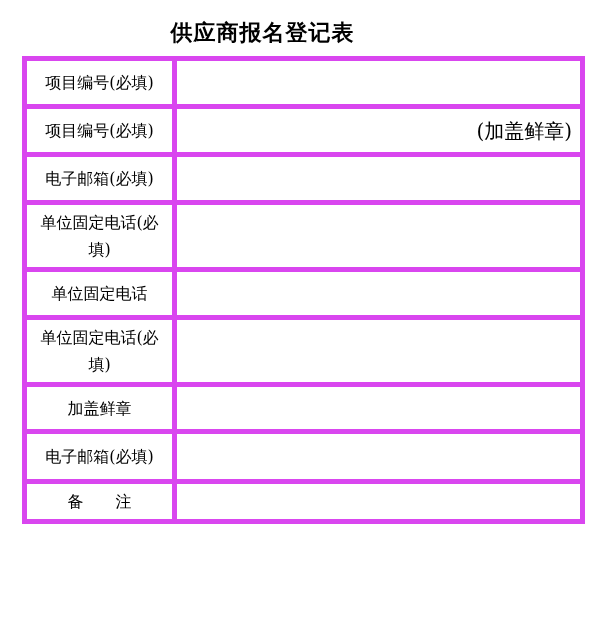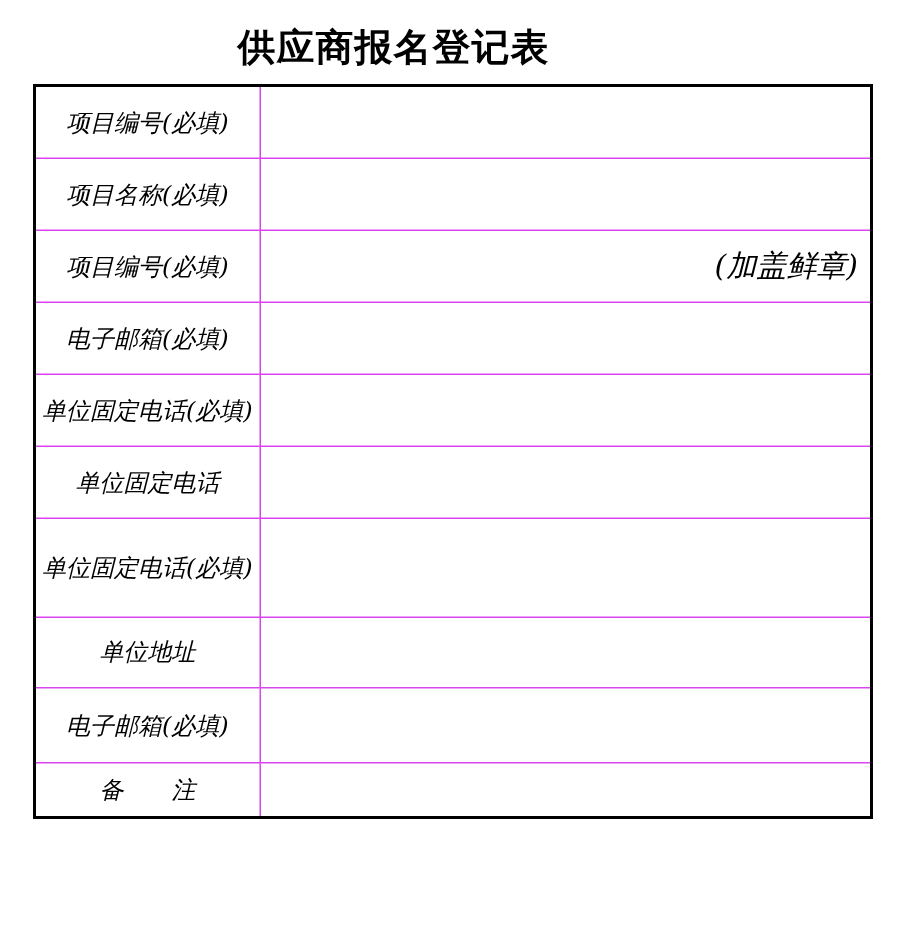--- a/index.html
+++ b/index.html
@@ -14,40 +14,39 @@
     overflow: hidden;
     color: #000000;
     font-family: "DejaVu Serif", serif;
   }
   .page-title {
     position: absolute;
     top: 16px;
     left: 0;
     width: 525px;
     text-align: center;
-    font-size: 25px;
+    font-size: 22px;
     font-weight: bold;
     letter-spacing: 1px;
     line-height: 32px;
   }
   table.form-table {
     position: absolute;
     left: 22px;
     top: 56px;
     width: 558px;
     border-collapse: collapse;
     table-layout: fixed;
     border: 2px solid #000000;
   }
   table.form-table td {
-    border: 1px solid #d946ef;
+    border: 5px solid #d946ef;
     padding: 4px;
     vertical-align: middle;
     overflow: hidden;
-    font-style: italic;
   }
   td.label-cell {
     text-align: center;
     font-size: 16px;
     line-height: 27px;
     word-break: break-all;
   }
   td.value-cell {
     background: #ffffff;
   }
@@ -68,24 +67,20 @@
   <colgroup>
     <col style="width:150px">
     <col style="width:408px">
   </colgroup>
   <tbody>
     <tr style="height:48px">
       <td class="label-cell">项目编号(必填)</td>
       <td class="value-cell"></td>
     </tr>
     <tr style="height:48px">
-      <td class="label-cell">项目名称(必填)</td>
-      <td class="value-cell"></td>
-    </tr>
-    <tr style="height:48px">
       <td class="label-cell">项目编号(必填)</td>
       <td class="value-cell">
         <span class="stamp-note">(加盖鲜章)</span>
       </td>
     </tr>
     <tr style="height:48px">
       <td class="label-cell">电子邮箱(必填)</td>
       <td class="value-cell"></td>
     </tr>
     <tr style="height:48px">
@@ -94,21 +89,21 @@
     </tr>
     <tr style="height:48px">
       <td class="label-cell">单位固定电话</td>
       <td class="value-cell"></td>
     </tr>
     <tr style="height:66px">
       <td class="label-cell">单位固定电话(必填)</td>
       <td class="value-cell"></td>
     </tr>
     <tr style="height:47px">
-      <td class="label-cell">单位地址</td>
+      <td class="label-cell">加盖鲜章</td>
       <td class="value-cell"></td>
     </tr>
     <tr style="height:50px">
       <td class="label-cell">电子邮箱(必填)</td>
       <td class="value-cell"></td>
     </tr>
     <tr style="height:28px">
       <td class="label-cell">备　　注</td>
       <td class="value-cell"></td>
     </tr>

